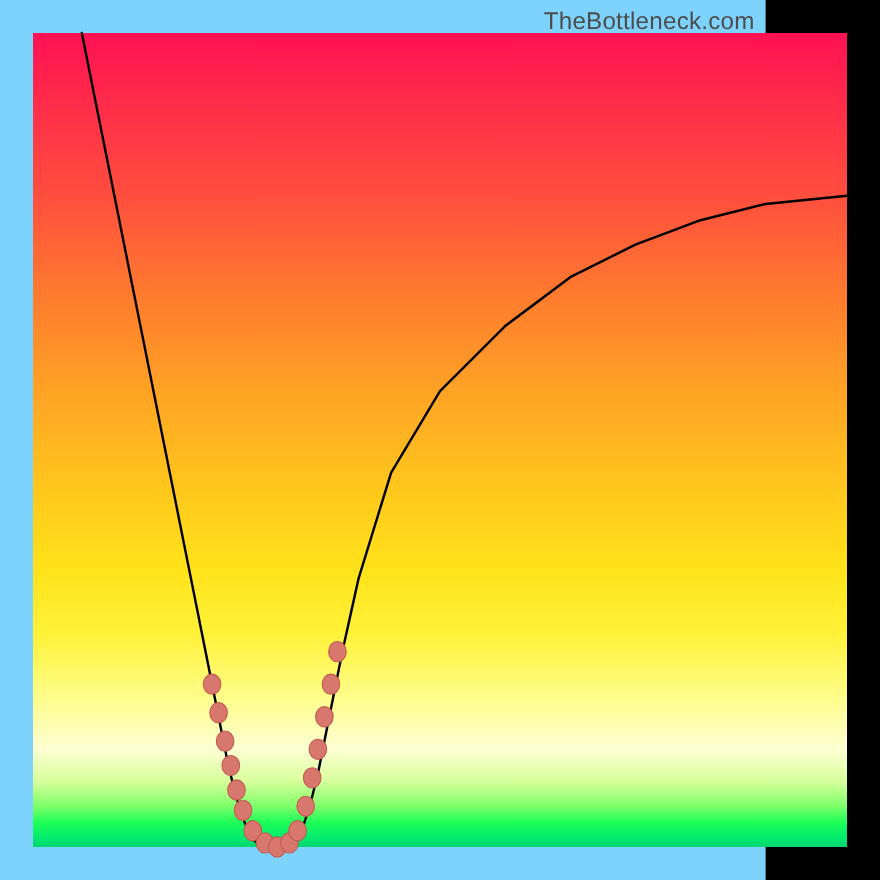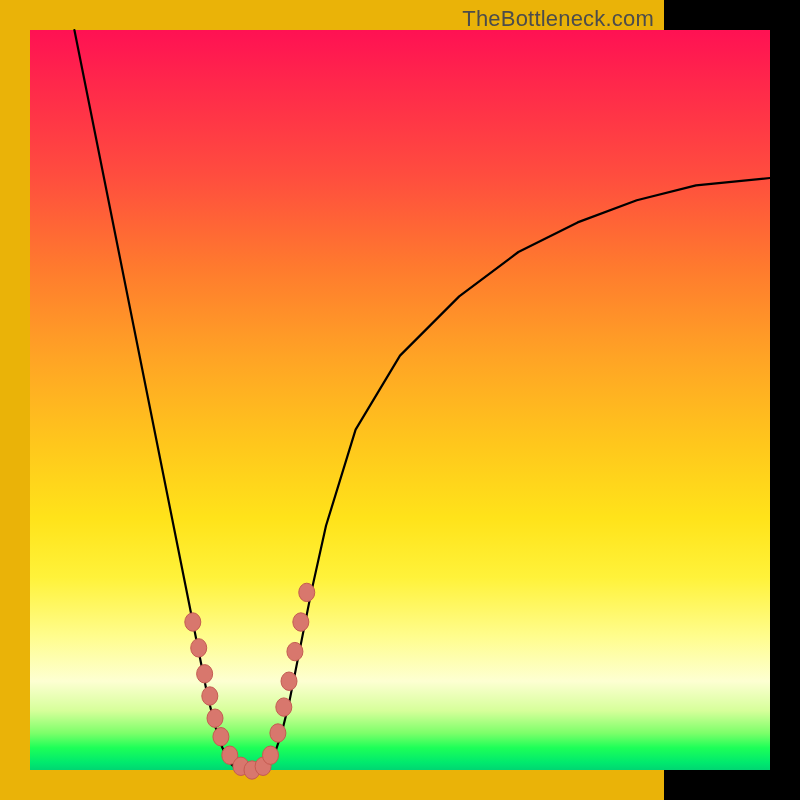--- a/index.html
+++ b/index.html
@@ -10,21 +10,22 @@
     overflow: hidden;
     background: #000;
     font-family: Arial, Helvetica, sans-serif;
   }
   .frame {
     position: absolute;
     left: 0;
     top: 0;
     width: 664px;
     height: 800px;
-    background: #eab308;
+    background: #7dd3fc;
+    padding-left: 32px;
   }
   .plot-area {
     position: absolute;
     left: 30px;
     top: 30px;
     width: 740px;
     height: 740px;
     
     background: linear-gradient(
       to bottom,

